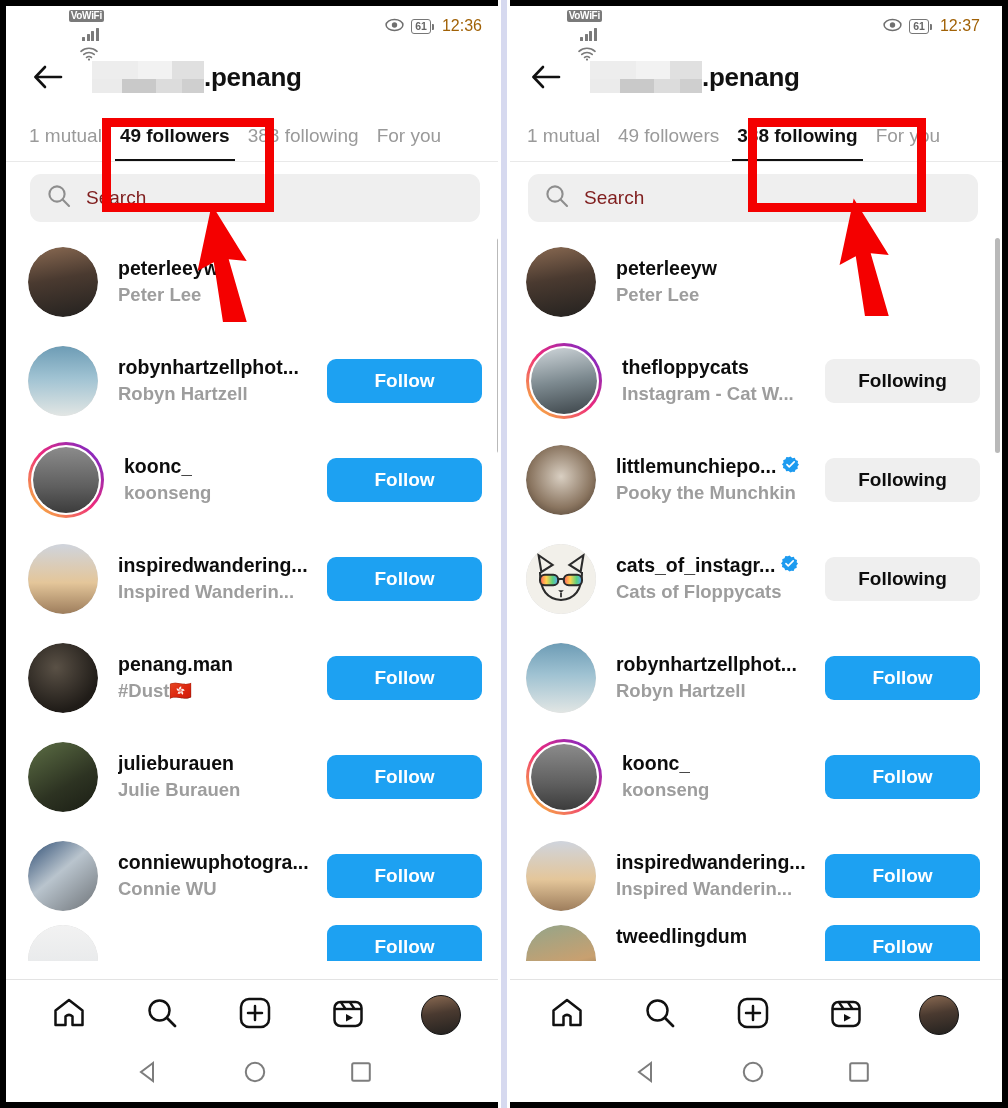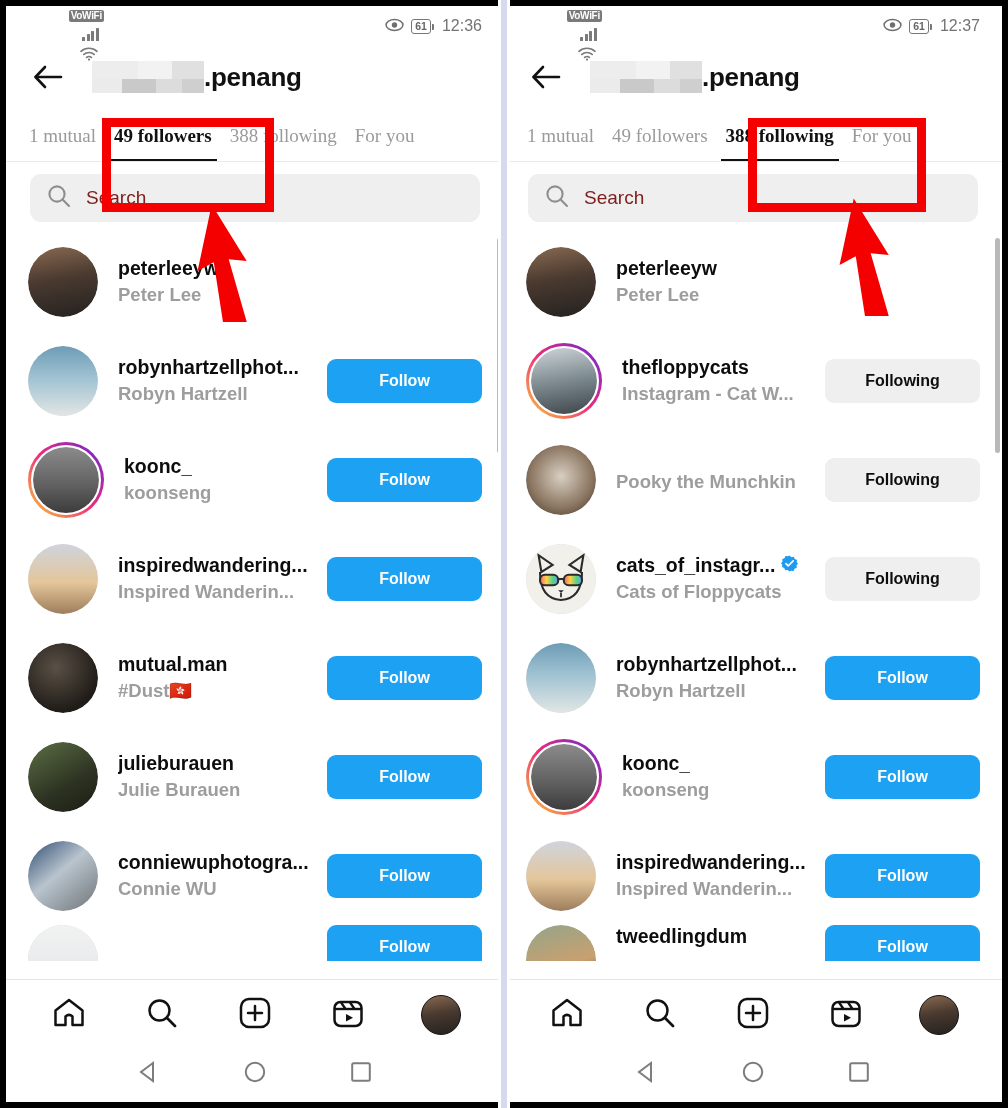--- a/index.html
+++ b/index.html
@@ -30,21 +30,21 @@
   .bars { display: flex; align-items: flex-end; gap: 1.5px; height: 13px; margin-left: 8px; }
   .bars i { width: 3px; background: #7a7a7a; display: block; border-radius: .5px; }
   .bars i:nth-child(1){height:4px}.bars i:nth-child(2){height:7px}
   .bars i:nth-child(3){height:10px}.bars i:nth-child(4){height:13px}
   .wifi { margin-left: 5px; }
   .sb-right { margin-left: auto; display: flex; align-items: center; gap: 7px; }
   .battery { border: 1.6px solid #777; border-radius: 3px; padding: 0 3px;
              font-size: 10.5px; color: #666; line-height: 13px; position: relative; font-weight:600;}
   .battery:after { content:""; position:absolute; right:-4px; top:4px; width:2.2px;
                    height:6px; background:#777; border-radius:0 1px 1px 0; }
-  .clock { font-size: 16px; color: #737373; margin-left: 4px; }
+  .clock { font-size: 16px; color: #a16207; margin-left: 4px; }
 
   
   .header { height: 62px; display: flex; align-items: center; padding: 0 20px; }
   .back { width: 44px; display:flex; align-items:center; justify-content:center; cursor:pointer;}
   .title-wrap { display: flex; align-items: center; margin-left: 22px; }
   .blur-block { width: 112px; height: 32px; position: relative; overflow:hidden;
                 background: #e6e6e6; }
   .blur-block span { position: absolute; display:block; }
   .bb1 { left:0; top:0; width:46px; height:18px; background:#ededed; }
   .bb2 { left:46px; top:0; width:34px; height:18px; background:#f2f2f2; }
@@ -52,21 +52,21 @@
   .bb4 { left:0; top:18px; width:30px; height:14px; background:#ebebeb; }
   .bb5 { left:30px; top:18px; width:34px; height:14px; background:#c9c9c9; }
   .bb6 { left:64px; top:18px; width:26px; height:14px; background:#dcdcdc; }
   .bb7 { left:90px; top:18px; width:22px; height:14px; background:#cfcfcf; }
   .handle { font-size: 26px; font-weight: bold; color: #111; letter-spacing: -.3px; }
 
   
   .tabs { display: flex; align-items: flex-end; height: 54px;
           border-bottom: 1px solid #e9e9e9; position: relative; padding: 0 14px; }
   .tab { flex: 0 0 auto; text-align: center; padding: 0 9px 14px;
-         font-size: 19px; color: #9a9a9a; position: relative; cursor: pointer; font-family: Liberation Serif, serif; }
+         font-size: 19px; color: #9a9a9a; position: relative; cursor: pointer; }
   .tab.active { color: #111; font-weight: bold; }
   .tab.active:after { content:""; position:absolute; left:4px; right:4px; bottom:0;
                       height:2.5px; background:#111; }
 
   
   .searchwrap { padding: 12px 24px 10px; }
   .searchbar { height: 48px; background: #efefef; border-radius: 11px;
                display: flex; align-items: center; padding: 0 16px; gap: 14px; }
   .searchbar .ph { font-size: 19px; color: #7f1d1d; }
 
@@ -81,21 +81,21 @@
   .ring .av { width: 70px; height: 70px; flex: 0 0 70px; border: 2px solid #fff; }
   .meta { margin-left: 20px; flex: 1 1 auto; min-width: 0; }
   .uname { font-size: 19.5px; font-weight: bold; color: #0d0d0d;
            white-space: nowrap; overflow: hidden; display:flex; align-items:center; gap:6px;}
   .uname .txt { overflow:hidden; text-overflow: clip; white-space:nowrap; }
   .fname { font-size: 18.5px; color: #9d9d9d; margin-top: 4px;
            white-space: nowrap; overflow: hidden; font-weight: bold; }
   .verified { flex: 0 0 17px; }
   .btn { flex: 0 0 auto; width: 155px; height: 44px; border-radius: 9px;
          display: flex; align-items: center; justify-content: center;
-         font-size: 16px; font-weight: bold; cursor: pointer; margin-left: 10px; }
+         font-size: 19px; font-weight: bold; cursor: pointer; margin-left: 10px; }
   .btn.follow { background: #1da1f2; color: #fff; }
   .btn.following { background: #efefef; color: #0d0d0d; }
   .row.partial { height: 36px; overflow: hidden; align-items: flex-start; }
   .row.partial .av, .row.partial .ring { margin-top: 0; }
   .row.partial .btn { margin-top: 0; }
 
   
   .botnav { position: absolute; left: 0; right: 0; bottom: 6px; height: 117px;
             background: #fff; border-top: 1px solid #e3e3e3; }
   .tabbar { height: 70px; display: flex; align-items: center; justify-content: space-around;
@@ -245,21 +245,21 @@
               <div class="fname">Inspired Wanderin...</div>
             </div>
             <div class="btn follow">Follow</div>
           </div>
           <div class="row">
             <div class="av">
               <div class="img ph-dark"></div>
             </div>
             <div class="meta">
               <div class="uname">
-                <span class="txt">mutual.man</span>
+                <span class="txt">penang.man</span>
               </div>
               <div class="fname">#Dust🇭🇰</div>
             </div>
             <div class="btn follow">Follow</div>
           </div>
           <div class="row">
             <div class="av">
               <div class="img ph-forest"></div>
             </div>
             <div class="meta">
@@ -440,20 +440,27 @@
               </div>
               <div class="fname">Instagram - Cat W...</div>
             </div>
             <div class="btn following">Following</div>
           </div>
           <div class="row">
             <div class="av">
               <div class="img ph-cat"></div>
             </div>
             <div class="meta">
+              <div class="uname">
+                <span class="txt">littlemunchiepo...</span>
+                <span class="verified"><svg width="17" height="17" viewBox="0 0 24 24">
+                    <path fill="#1d9bf0" d="M12 .8l2.7 2.2 3.4-.5 1.3 3.2 3.2 1.3-.5 3.4L24 12l-2.2 2.7.5 3.4-3.2 1.3-1.3 3.2-3.4-.5L12 23.2 9.3 21l-3.4.5-1.3-3.2L1.4 17l.5-3.4L0 12l2.2-2.7-.5-3.4L4.9 4.6 6.2 1.4l3.4.5z"></path>
+                    <path d="M7 12.2l3.2 3.2L17.2 8.4" fill="none" stroke="#fff" stroke-width="2.3" stroke-linecap="round" stroke-linejoin="round"></path>
+                  </svg></span>
+              </div>
               <div class="fname">Pooky the Munchkin</div>
             </div>
             <div class="btn following">Following</div>
           </div>
           <div class="row">
             <div class="av">
               <div class="img ph-white">
                 <div class="catface"><svg viewBox="0 0 100 100" width="100%" height="100%">
                     <path d="M22 40 L18 16 L38 30 Z" fill="none" stroke="#2b2b2b" stroke-width="3"></path>
                     <path d="M78 40 L82 16 L62 30 Z" fill="none" stroke="#2b2b2b" stroke-width="3"></path>

